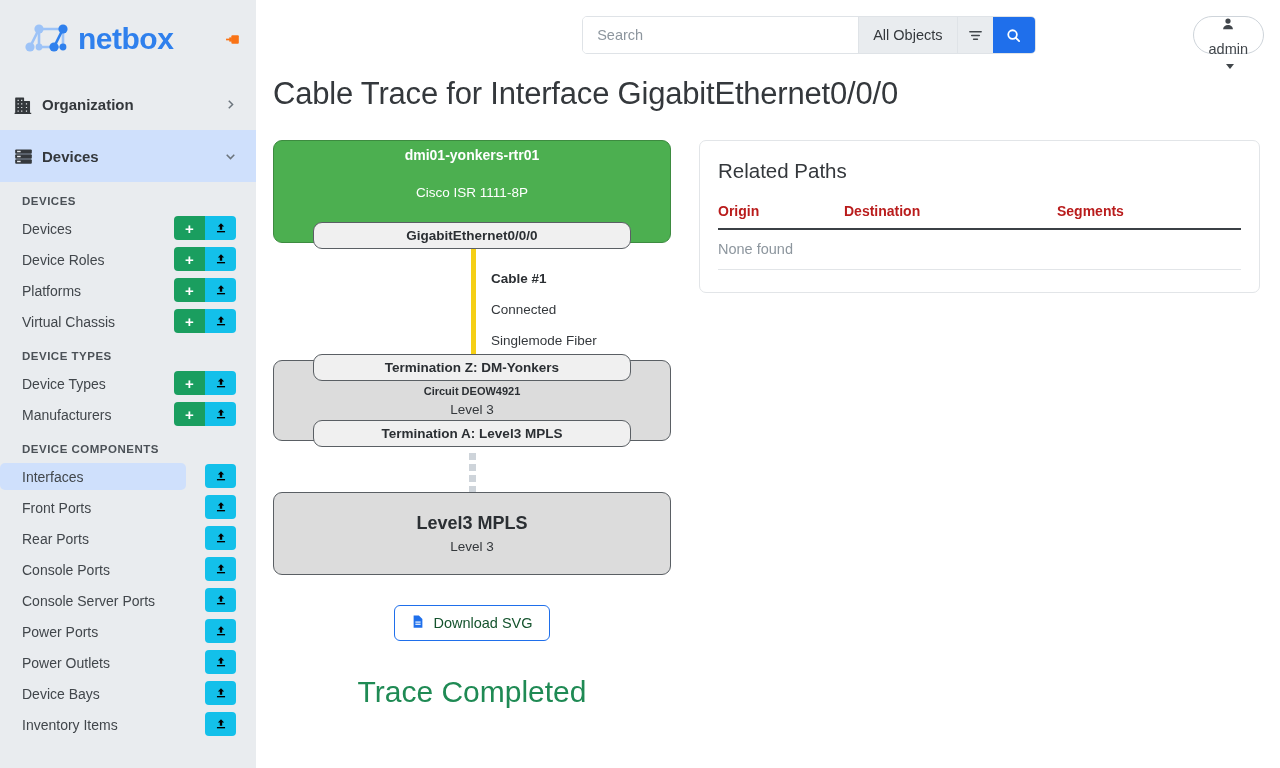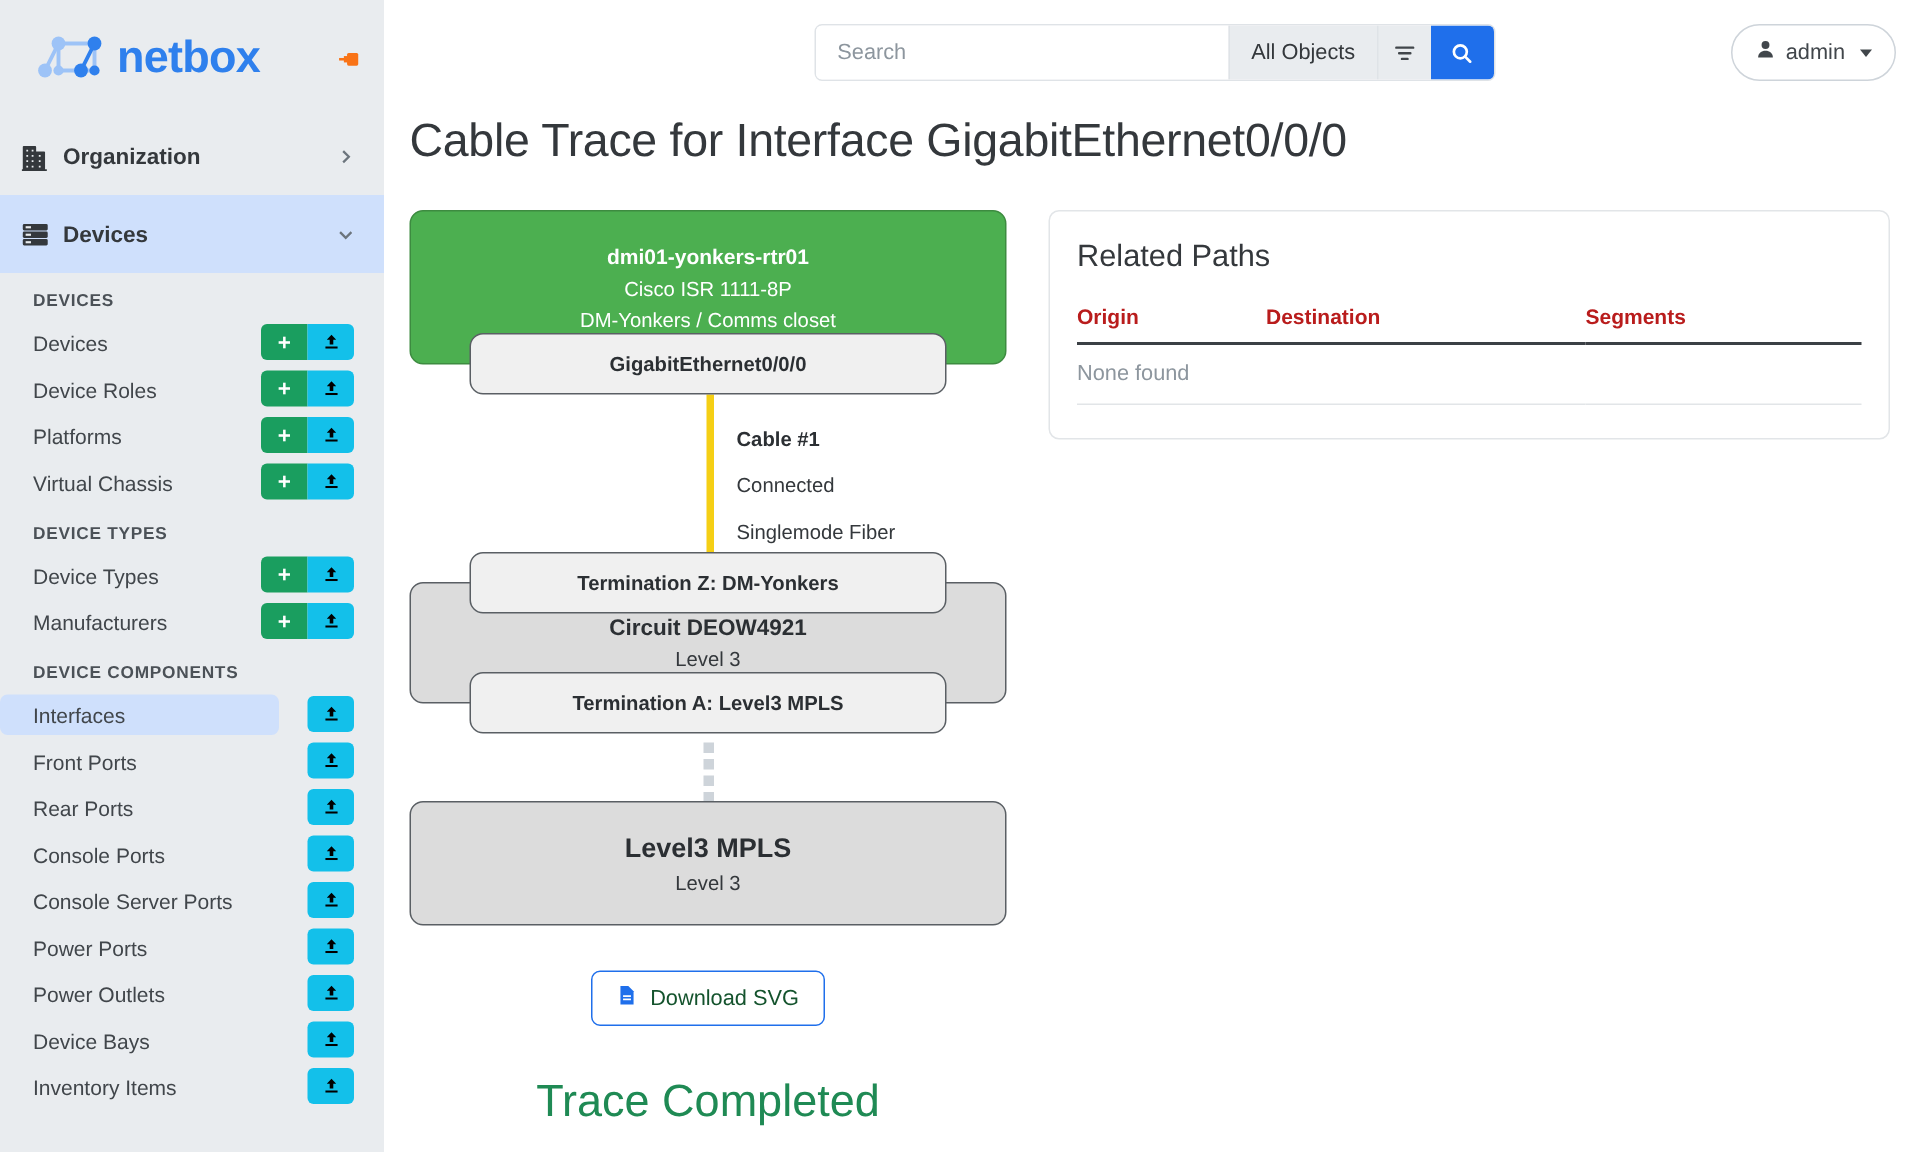--- a/index.html
+++ b/index.html
@@ -95,21 +95,21 @@
     background: #e9ecef; color: #41464b; cursor: pointer; border-left: 1px solid #dfe3e7;
   }
   .search-go {
     display: flex; align-items: center; justify-content: center; width: 42px;
     background: #1f6feb; color: #fff; cursor: pointer;
   }
   .user-btn {
     display: flex; align-items: center; gap: 7px;
     height: 38px; margin-left: 157px; padding: 0 15px;
     border: 1px solid #ced4da; border-radius: 19px;
-    font-size: 14.5px; color: #41464b; background: #fff; cursor: pointer;
+    font-size: 14.5px; color: #41464b; background: #fff; cursor: pointer; flex-direction: column;
   }
   .caret { width: 0; height: 0; border-left: 4.5px solid transparent; border-right: 4.5px solid transparent; border-top: 5px solid #41464b; margin-left: 3px; }
 
   .page-title {
     font-size: 31px; font-weight: 400; color: #34383c;
     padding: 6px 0 0 17px; letter-spacing: -0.2px;
   }
 
   .content { display: flex; padding: 28px 20px 0 17px; gap: 26px; }
   .trace-col { width: 400px; flex: 0 0 400px; position: relative; }
@@ -117,49 +117,49 @@
 
   
   .trace { position: relative; width: 398px; }
   .node {
     position: relative; border-radius: 9px; border: 1px solid #5a5f64;
     text-align: center; display: flex; flex-direction: column;
     align-items: center; justify-content: center;
   }
   .node-device {
     background: #4caf50; border-color: #3d8b40; color: #ffffff;
-    height: 103px; width: 398px; gap: 6px; align-items: center;
+    height: 103px; width: 398px; gap: 22px; align-items: center;
   }
   .node-device .n1 { font-size: 14px; font-weight: 700; }
   .node-device .n2, .node-device .n3 { font-size: 13.5px; font-weight: 400; }
 
   .node-term {
     background: #f0f0f0; border-color: #5a5f64; color: #2b2f33;
-    height: 41px; width: 318px; font-size: 13.5px; font-weight: 700;
+    height: 27px; width: 318px; font-size: 13.5px; font-weight: 700;
     margin: 0 auto;
   }
   .overlap-up { margin-top: -21px; z-index: 3; }
   .overlap-down { margin-bottom: -21px; z-index: 3; }
 
   .cable-seg { position: relative; height: 105px; width: 398px; }
   .cable-line {
     position: absolute; left: 198px; top: 0; bottom: 0; width: 5px; background: #f5cf15;
   }
   .cable-info {
     position: absolute; left: 218px; top: 22px;
     display: flex; flex-direction: column; gap: 16px; text-align: left;
   }
   .cable-info .c1 { font-size: 13.5px; font-weight: 700; color: #2b2f33; }
   .cable-info .c2, .cable-info .c3 { font-size: 13.5px; color: #34383c; }
 
   .node-circuit {
     background: #dcdcdc; border-color: #5a5f64; color: #2b2f33;
     height: 81px; width: 398px; gap: 5px; z-index: 1;
   }
-  .node-circuit .n1 { font-size: 15px; font-weight: 700; }
+  .node-circuit .n1 { font-size: 11px; font-weight: 700; }
   .node-circuit .n2 { font-size: 13.5px; font-weight: 400; color: #34383c; }
 
   .dotted-seg { height: 45px; width: 398px; position: relative; }
   .dot {
     position: absolute; left: 196px; width: 7px; height: 7px; background: #ced4da;
   }
 
   .node-provider {
     background: #dcdcdc; border-color: #5a5f64; color: #2b2f33;
     height: 83px; width: 398px; gap: 5px;

